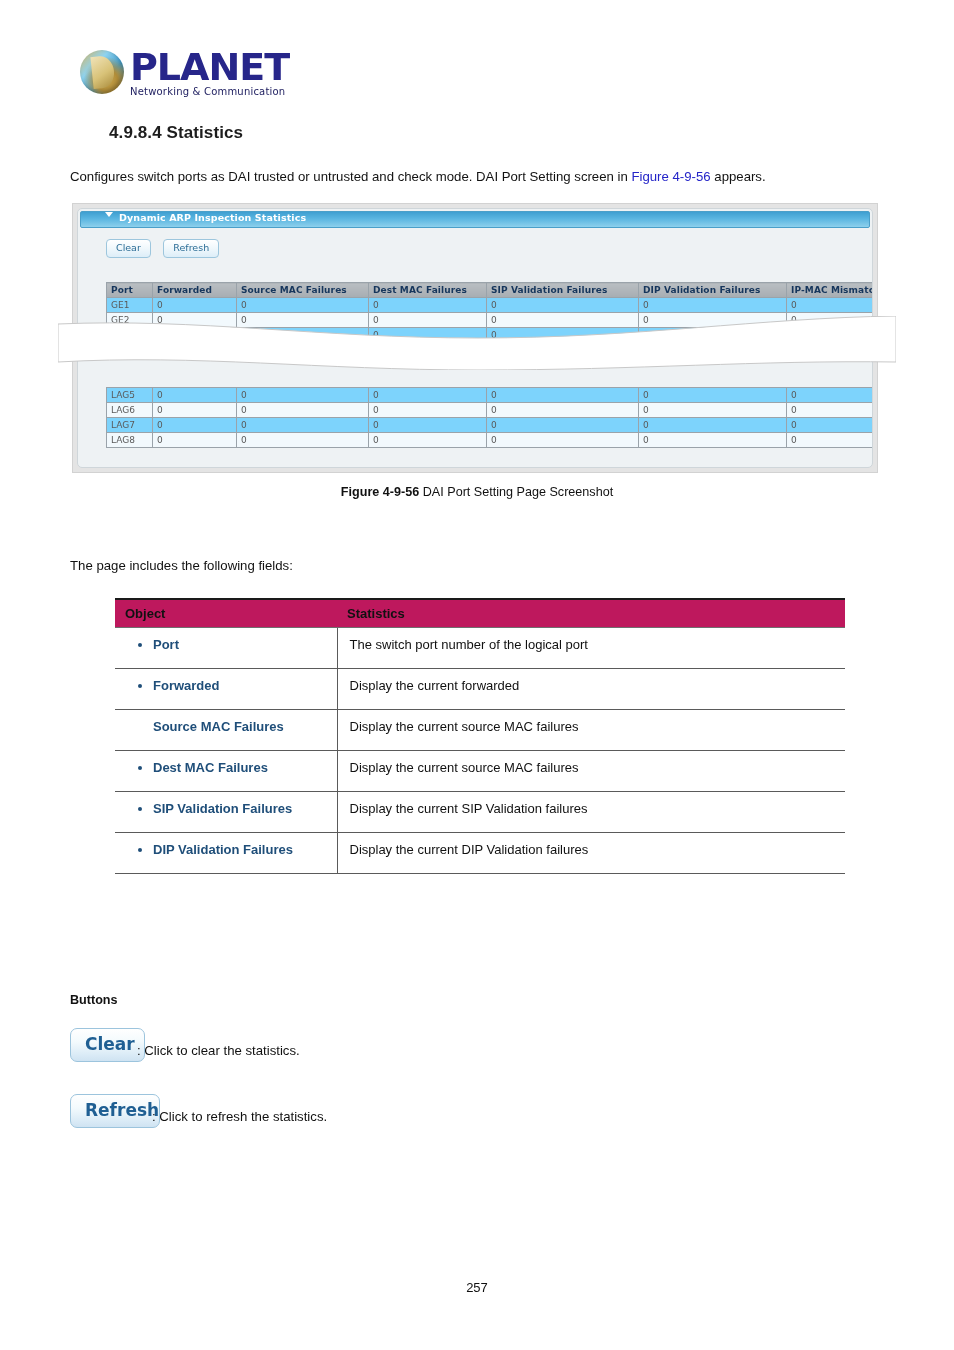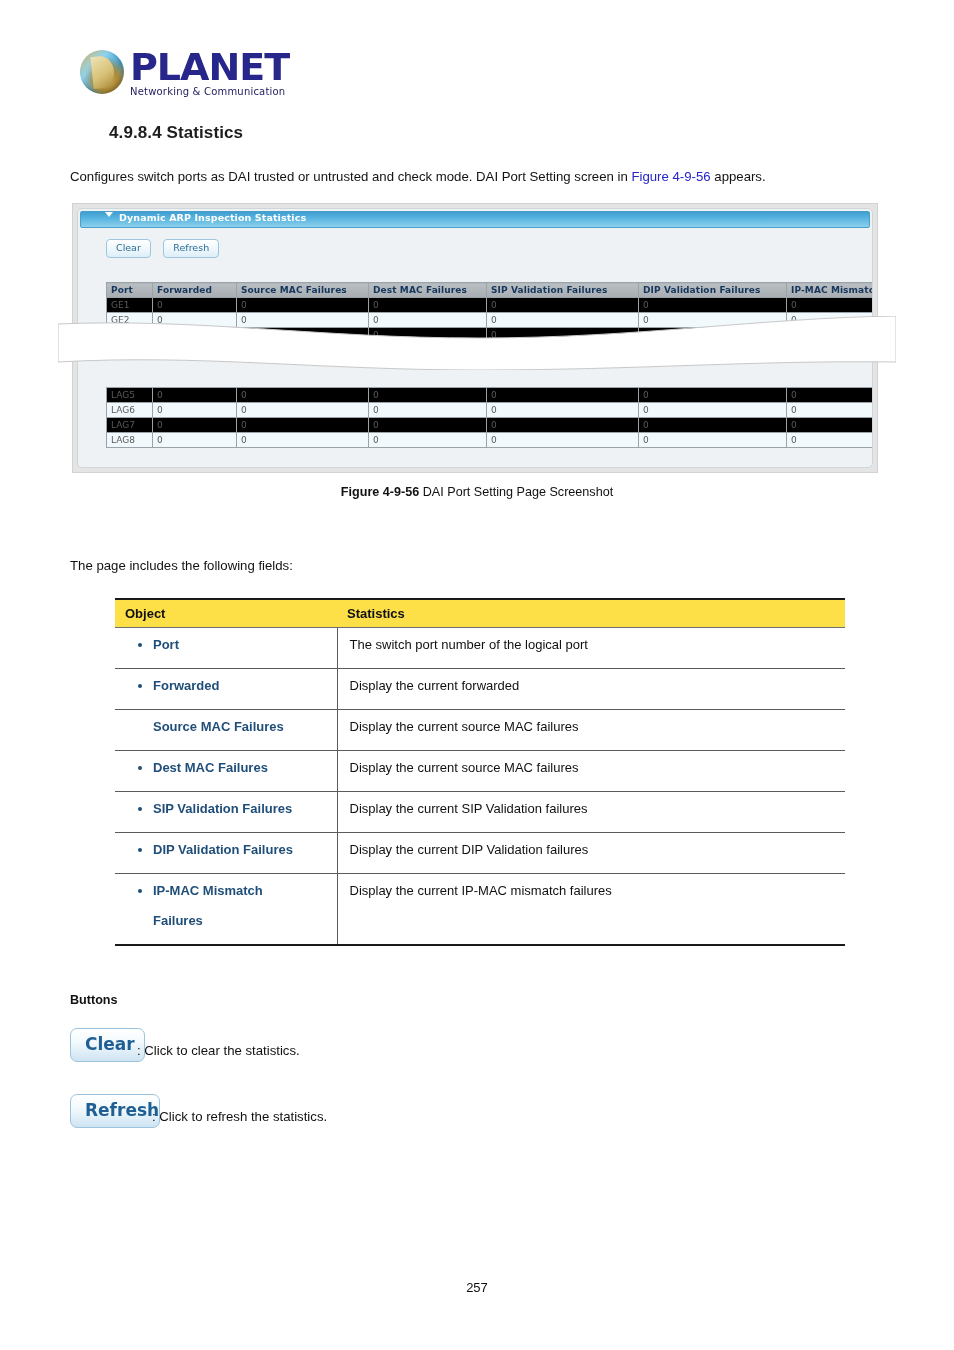--- a/index.html
+++ b/index.html
@@ -201,21 +201,21 @@
   }
   .stat-table th {
     background: linear-gradient(180deg,#b9bec2 0%, #a7adb2 100%);
     color: #16365c;
     font-weight: bold;
     letter-spacing: .1px;
   }
   .stat-table td {
     color: #5a5a5a;
   }
-  .row-a td { background: #000000; }
+  .row-a td { background: #7dd3fc; }
   .row-b td { background: #f2f9fd; }
   .col-port   { width: 46px; }
   .col-fwd    { width: 84px; }
   .col-src    { width: 132px; }
   .col-dest   { width: 118px; }
   .col-sip    { width: 152px; }
   .col-dip    { width: 148px; }
   .col-ipmac  { width: 172px; }
 
   .gap-spacer { height: 44px; }
@@ -234,21 +234,21 @@
   
   .obj-table {
     position: absolute;
     left: 115px;
     top: 598px;
     width: 730px;
     border-collapse: collapse;
     table-layout: fixed;
   }
   .obj-table thead th {
-    background: #fde047;
+    background: #be185d;
     border-top: 2.5px solid #1a1a1a;
     border-bottom: 1px solid #6f6f6f;
     font-size: 13px;
     font-weight: bold;
     color: #111;
     text-align: left;
     padding: 6px 10px;
   }
   .obj-table th.c1 { width: 202px; }
   .obj-table td {
@@ -522,27 +522,20 @@
           <div class="bullet-item">SIP Validation Failures</div>
         </td>
         <td class="c2">Display the current SIP Validation failures</td>
       </tr>
       <tr>
         <td class="c1">
           <div class="bullet-item">DIP Validation Failures</div>
         </td>
         <td class="c2">Display the current DIP Validation failures</td>
       </tr>
-      <tr class="last">
-        <td class="c1">
-          <div class="bullet-item">IP-MAC Mismatch</div>
-          <div class="second-line">Failures</div>
-        </td>
-        <td class="c2">Display the current IP-MAC mismatch failures</td>
-      </tr>
     </tbody>
   </table>
 
   <div class="buttons-head">Buttons</div>
 
   <div class="btn-line clear">
     <span class="big-btn clear-b">Clear</span>
     <span class="btn-desc">: Click to clear the statistics.</span>
   </div>
 

